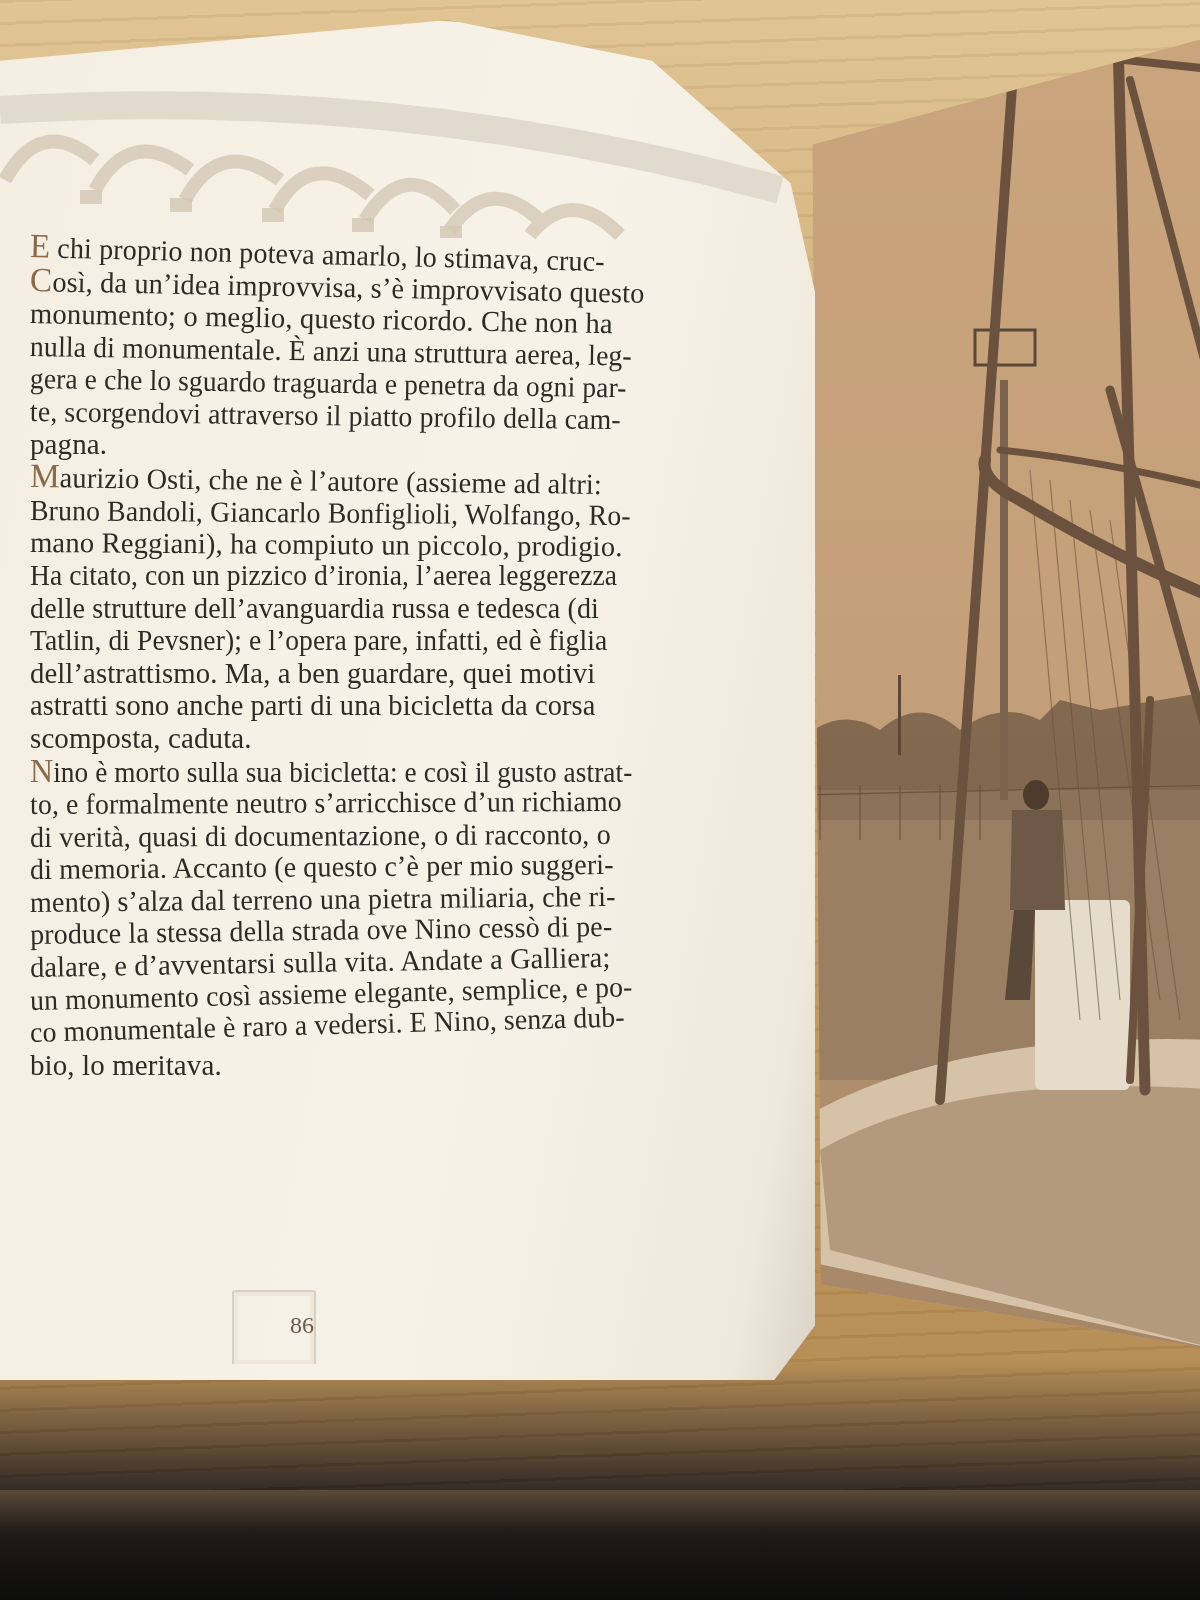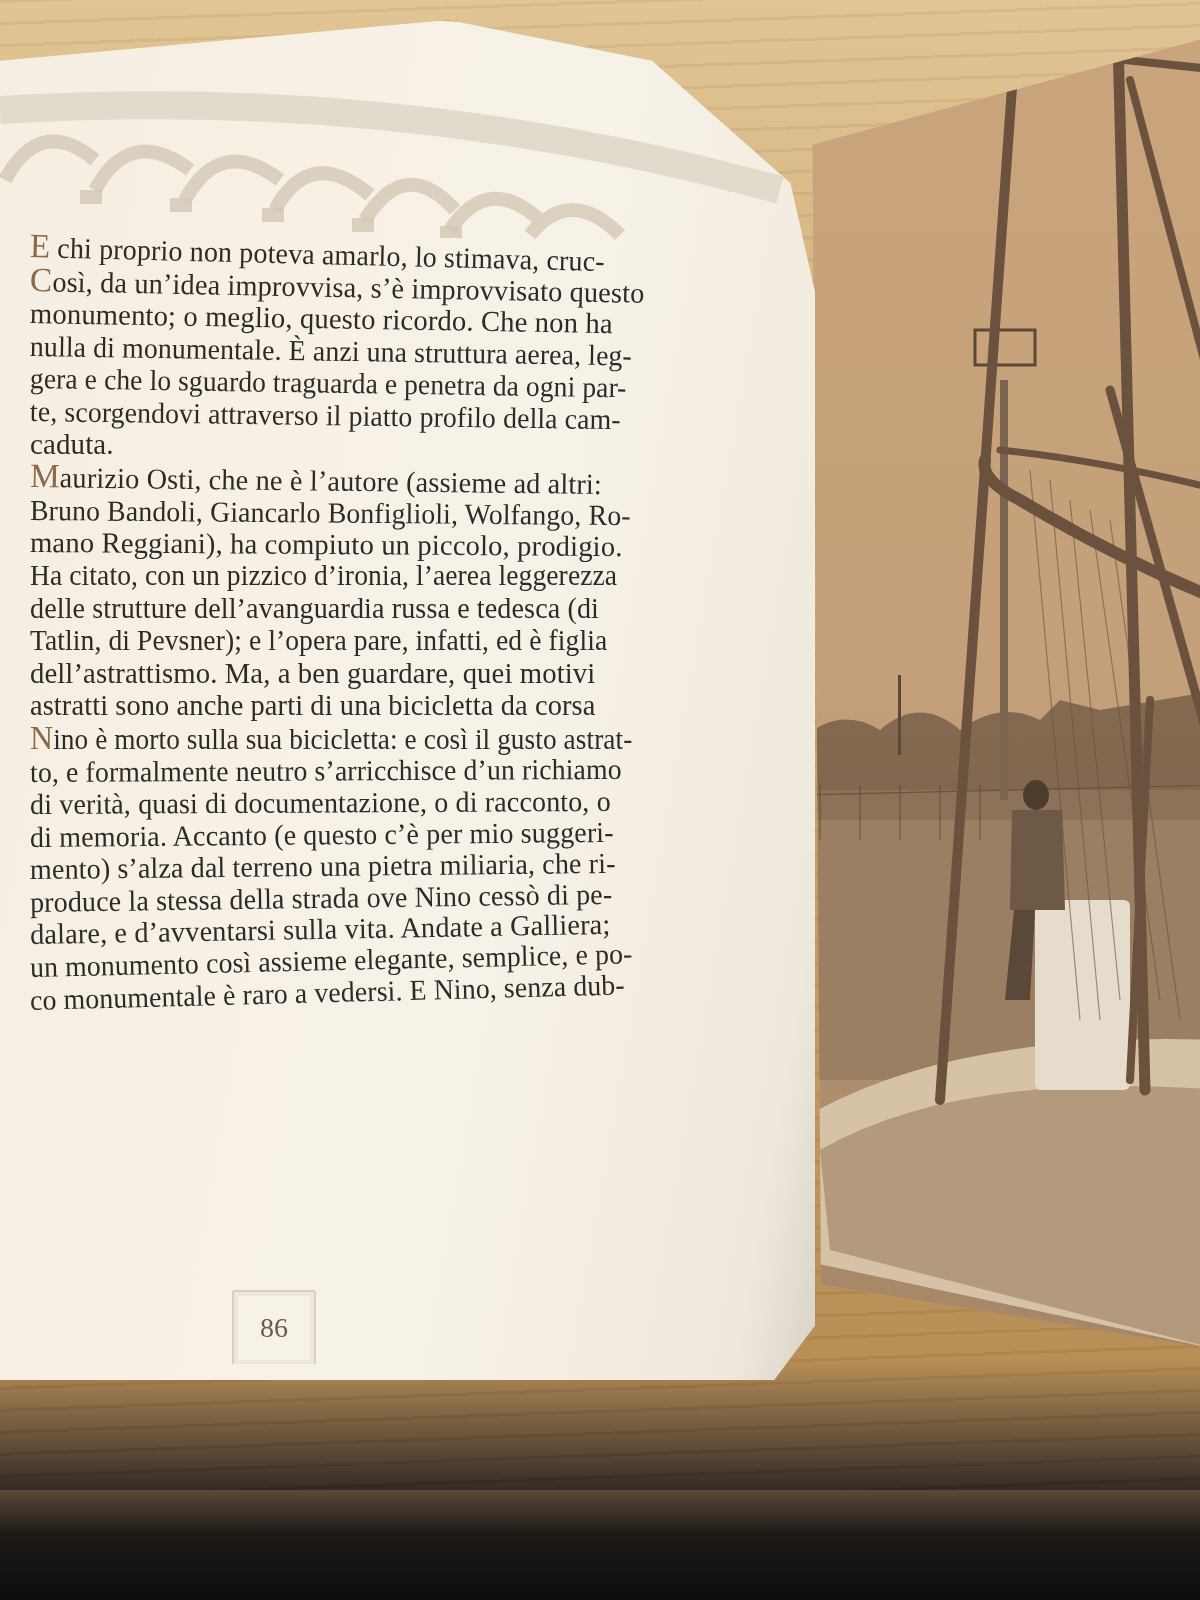--- a/index.html
+++ b/index.html
@@ -19,22 +19,22 @@
      box-shadow:0 0 20px rgba(0,0,0,0.25);}
   .ornament{position:absolute;left:0;top:50px;width:800px;height:170px;}
   .text-block{position:absolute;left:30px;top:210px;width:730px;
      color:#2e2a26;font-size:29px;line-height:32.6px;letter-spacing:0.1px;}
   .text-block p{margin:0;}
   .line{display:block;white-space:nowrap;transform-origin:left center;}
   .drop{color:#8a6a48;font-size:34px;}
   .pageno-box{position:absolute;left:232px;top:1270px;width:80px;height:72px;
      border:2px solid #d8cfc2;border-bottom:none;border-radius:3px 3px 0 0;
      box-shadow:inset 0 0 0 4px #efe7da;}
-  .pageno{position:absolute;left:0;right:0;top:20px;text-align:center;
-     color:#6a5a4a;font-size:28px;}
+  .pageno{position:absolute;left:0;right:0;top:20px;text-align:right;
+     color:#6a5a4a;font-size:24px;}
   
   .page-right{position:absolute;left:800px;top:40px;width:420px;height:1310px;
      background:#c7a27a;
      clip-path:polygon(3% 8%,95% 0,100% 0,100% 100%,5% 95%);}
   .photo{position:absolute;inset:0;}
 </style>
 </head>
 <body>
 
 <div class="table"></div>
@@ -124,41 +124,43 @@
   <div class="text-block">
     <p>
       <span class="line" style="transform:rotate(1.4deg) scaleX(0.97)"><span class="drop">E</span><span> chi proprio non poteva amarlo, lo stimava, cruc-</span></span>
     </p>
     <p>
       <span class="line" style="transform:rotate(1.1deg) scaleX(0.98)"><span class="drop">C</span><span>osì, da un’idea improvvisa, s’è improvvisato questo</span></span>
       <span class="line" style="transform:rotate(1.0deg) scaleX(0.99)">monumento; o meglio, questo ricordo. Che non ha</span>
       <span class="line" style="transform:rotate(0.9deg) scaleX(0.96)">nulla di monumentale. È anzi una struttura aerea, leg-</span>
       <span class="line" style="transform:rotate(0.9deg) scaleX(0.95)">gera e che lo sguardo traguarda e penetra da ogni par-</span>
       <span class="line" style="transform:rotate(0.8deg) scaleX(0.96)">te, scorgendovi attraverso il piatto profilo della cam-</span>
-      <span class="line">caduta.</span>
+      <span class="line">pagna.</span>
     </p>
     <p>
       <span class="line" style="transform:rotate(0.7deg) scaleX(0.98)"><span class="drop">M</span><span>aurizio Osti, che ne è l’autore (assieme ad altri:</span></span>
       <span class="line" style="transform:rotate(0.5deg) scaleX(0.96)">Bruno Bandoli, Giancarlo Bonfiglioli, Wolfango, Ro-</span>
       <span class="line" style="transform:rotate(0.4deg) scaleX(0.99)">mano Reggiani), ha compiuto un piccolo, prodigio.</span>
       <span class="line" style="transform:scaleX(0.95)">Ha citato, con un pizzico d’ironia, l’aerea leggerezza</span>
       <span class="line" style="transform:scaleX(0.97)">delle strutture dell’avanguardia russa e tedesca (di</span>
       <span class="line" style="transform:scaleX(0.95)">Tatlin, di Pevsner); e l’opera pare, infatti, ed è figlia</span>
       <span class="line" style="transform:scaleX(0.99)">dell’astrattismo. Ma, a ben guardare, quei motivi</span>
       <span class="line" style="transform:scaleX(0.98)">astratti sono anche parti di una bicicletta da corsa</span>
+      <span class="line">scomposta, caduta.</span>
     </p>
     <p>
       <span class="line" style="transform:scaleX(0.94)"><span class="drop">N</span><span>ino è morto sulla sua bicicletta: e così il gusto astrat-</span></span>
       <span class="line" style="transform:rotate(-0.3deg) scaleX(0.96)">to, e formalmente neutro s’arricchisce d’un richiamo</span>
       <span class="line" style="transform:rotate(-0.3deg) scaleX(0.97)">di verità, quasi di documentazione, o di racconto, o</span>
       <span class="line" style="transform:rotate(-0.5deg) scaleX(0.97)">di memoria. Accanto (e questo c’è per mio suggeri-</span>
       <span class="line" style="transform:rotate(-0.6deg) scaleX(0.97)">mento) s’alza dal terreno una pietra miliaria, che ri-</span>
       <span class="line" style="transform:rotate(-0.8deg) scaleX(0.97)">produce la stessa della strada ove Nino cessò di pe-</span>
       <span class="line" style="transform:rotate(-1.0deg) scaleX(0.98)">dalare, e d’avventarsi sulla vita. Andate a Galliera;</span>
       <span class="line" style="transform:rotate(-1.3deg) scaleX(0.96)">un monumento così assieme elegante, semplice, e po-</span>
       <span class="line" style="transform:rotate(-1.5deg) scaleX(0.96)">co monumentale è raro a vedersi. E Nino, senza dub-</span>
+      <span class="line">bio, lo meritava.</span>
     </p>
   </div>
 
   <div class="pageno-box">
     <div class="pageno">86</div>
   </div>
 </div>
 
 </body></html>

